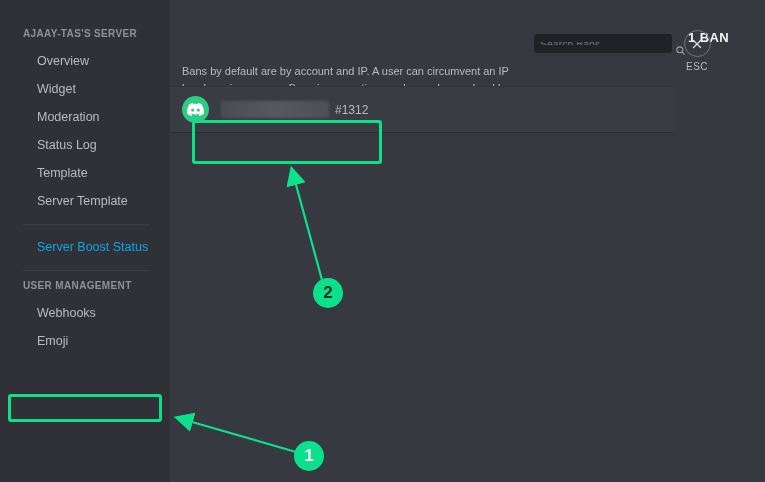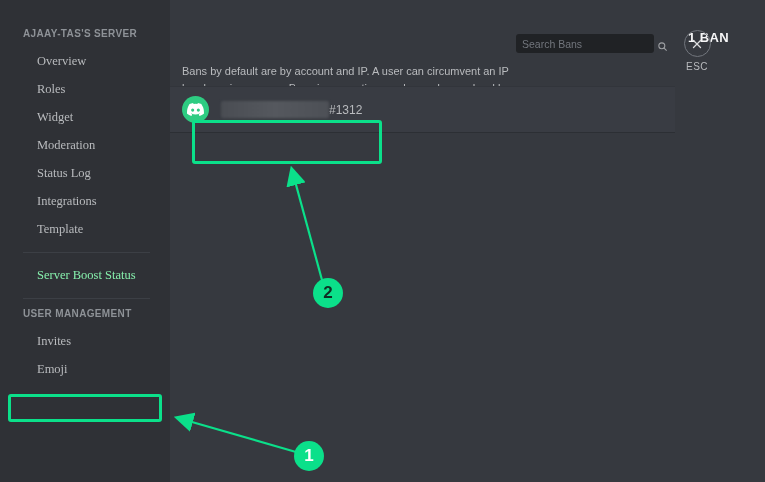--- a/index.html
+++ b/index.html
@@ -40,23 +40,22 @@
   }
 
   .side-item {
     font-size: 12.5px;
     color: #b9bbbe;
     padding: 6px 10px 6px 23px;
     line-height: 15px;
     border-radius: 4px;
     margin: 1px 10px 1px 14px;
     white-space: nowrap;
-    font-family: Liberation Serif, serif;
-  }
-  .side-item.boost { color: #86efac; }
+  }
+  .side-item.boost { color: #0ea5e9; }
 
   .side-sep {
     height: 1px;
     background: #3c3f45;
     margin: 9px 20px 9px 23px;
   }
 
   
   .main {
     flex: 1;
@@ -80,27 +79,26 @@
     width: 340px;
     margin-top: 18px;
     padding-left: 12px;
   }
   .desc a { color: #00a8fc; text-decoration: none; }
 
   
   .search-wrap {
     position: absolute;
     top: 34px;
-    left: 346px;
+    left: 364px;
     width: 138px;
     height: 19px;
     background: #202225;
     border-radius: 3px;
     display: flex;
-    align-items: center;
     padding: 8px 6px;
   }
   .search-input {
     flex: 1;
     background: transparent;
     border: none;
     outline: none;
     font-size: 10.5px;
     color: #b9bbbe;
     font-family: "Liberation Sans", sans-serif;
@@ -141,20 +139,21 @@
     width: 108px;
     height: 17px;
     background: linear-gradient(90deg,#4a4d53,#55585e,#4d5056);
     border-radius: 2px;
     margin-left: 12px;
     filter: blur(1.2px);
   }
   .discrim {
     font-size: 12px;
     color: #b9bbbe;
+    margin-left: 6px;
   }
 
   
   .esc {
     position: absolute;
     top: 30px;
     right: 8px;
     width: 48px;
     text-align: center;
   }
@@ -206,36 +205,35 @@
 </head>
 <body>
 
 <div class="app">
 
   <div class="sidebar">
 
     <div class="side-header">AJAAY-TAS'S SERVER</div>
 
     <div class="side-item">Overview</div>
-    <div class="side-item">Roles</div>
     <div class="side-item">Widget</div>
     <div class="side-item">Moderation</div>
     <div class="side-item">Status Log</div>
-    <div class="side-item">Integrations</div>
     <div class="side-item">Template</div>
+    <div class="side-item">Server Template</div>
 
     <div class="side-sep"></div>
 
     <div class="side-item boost">Server Boost Status</div>
 
     <div class="side-sep"></div>
 
     <div class="side-header">USER MANAGEMENT</div>
 
-    <div class="side-item">Invites</div>
+    <div class="side-item">Webhooks</div>
     <div class="side-item">Emoji</div>
 
     <div class="side-sep" style="visibility:hidden"></div>
 
   </div>
 
   <div class="main">
 
     <div class="page-title">1 BAN</div>
 

